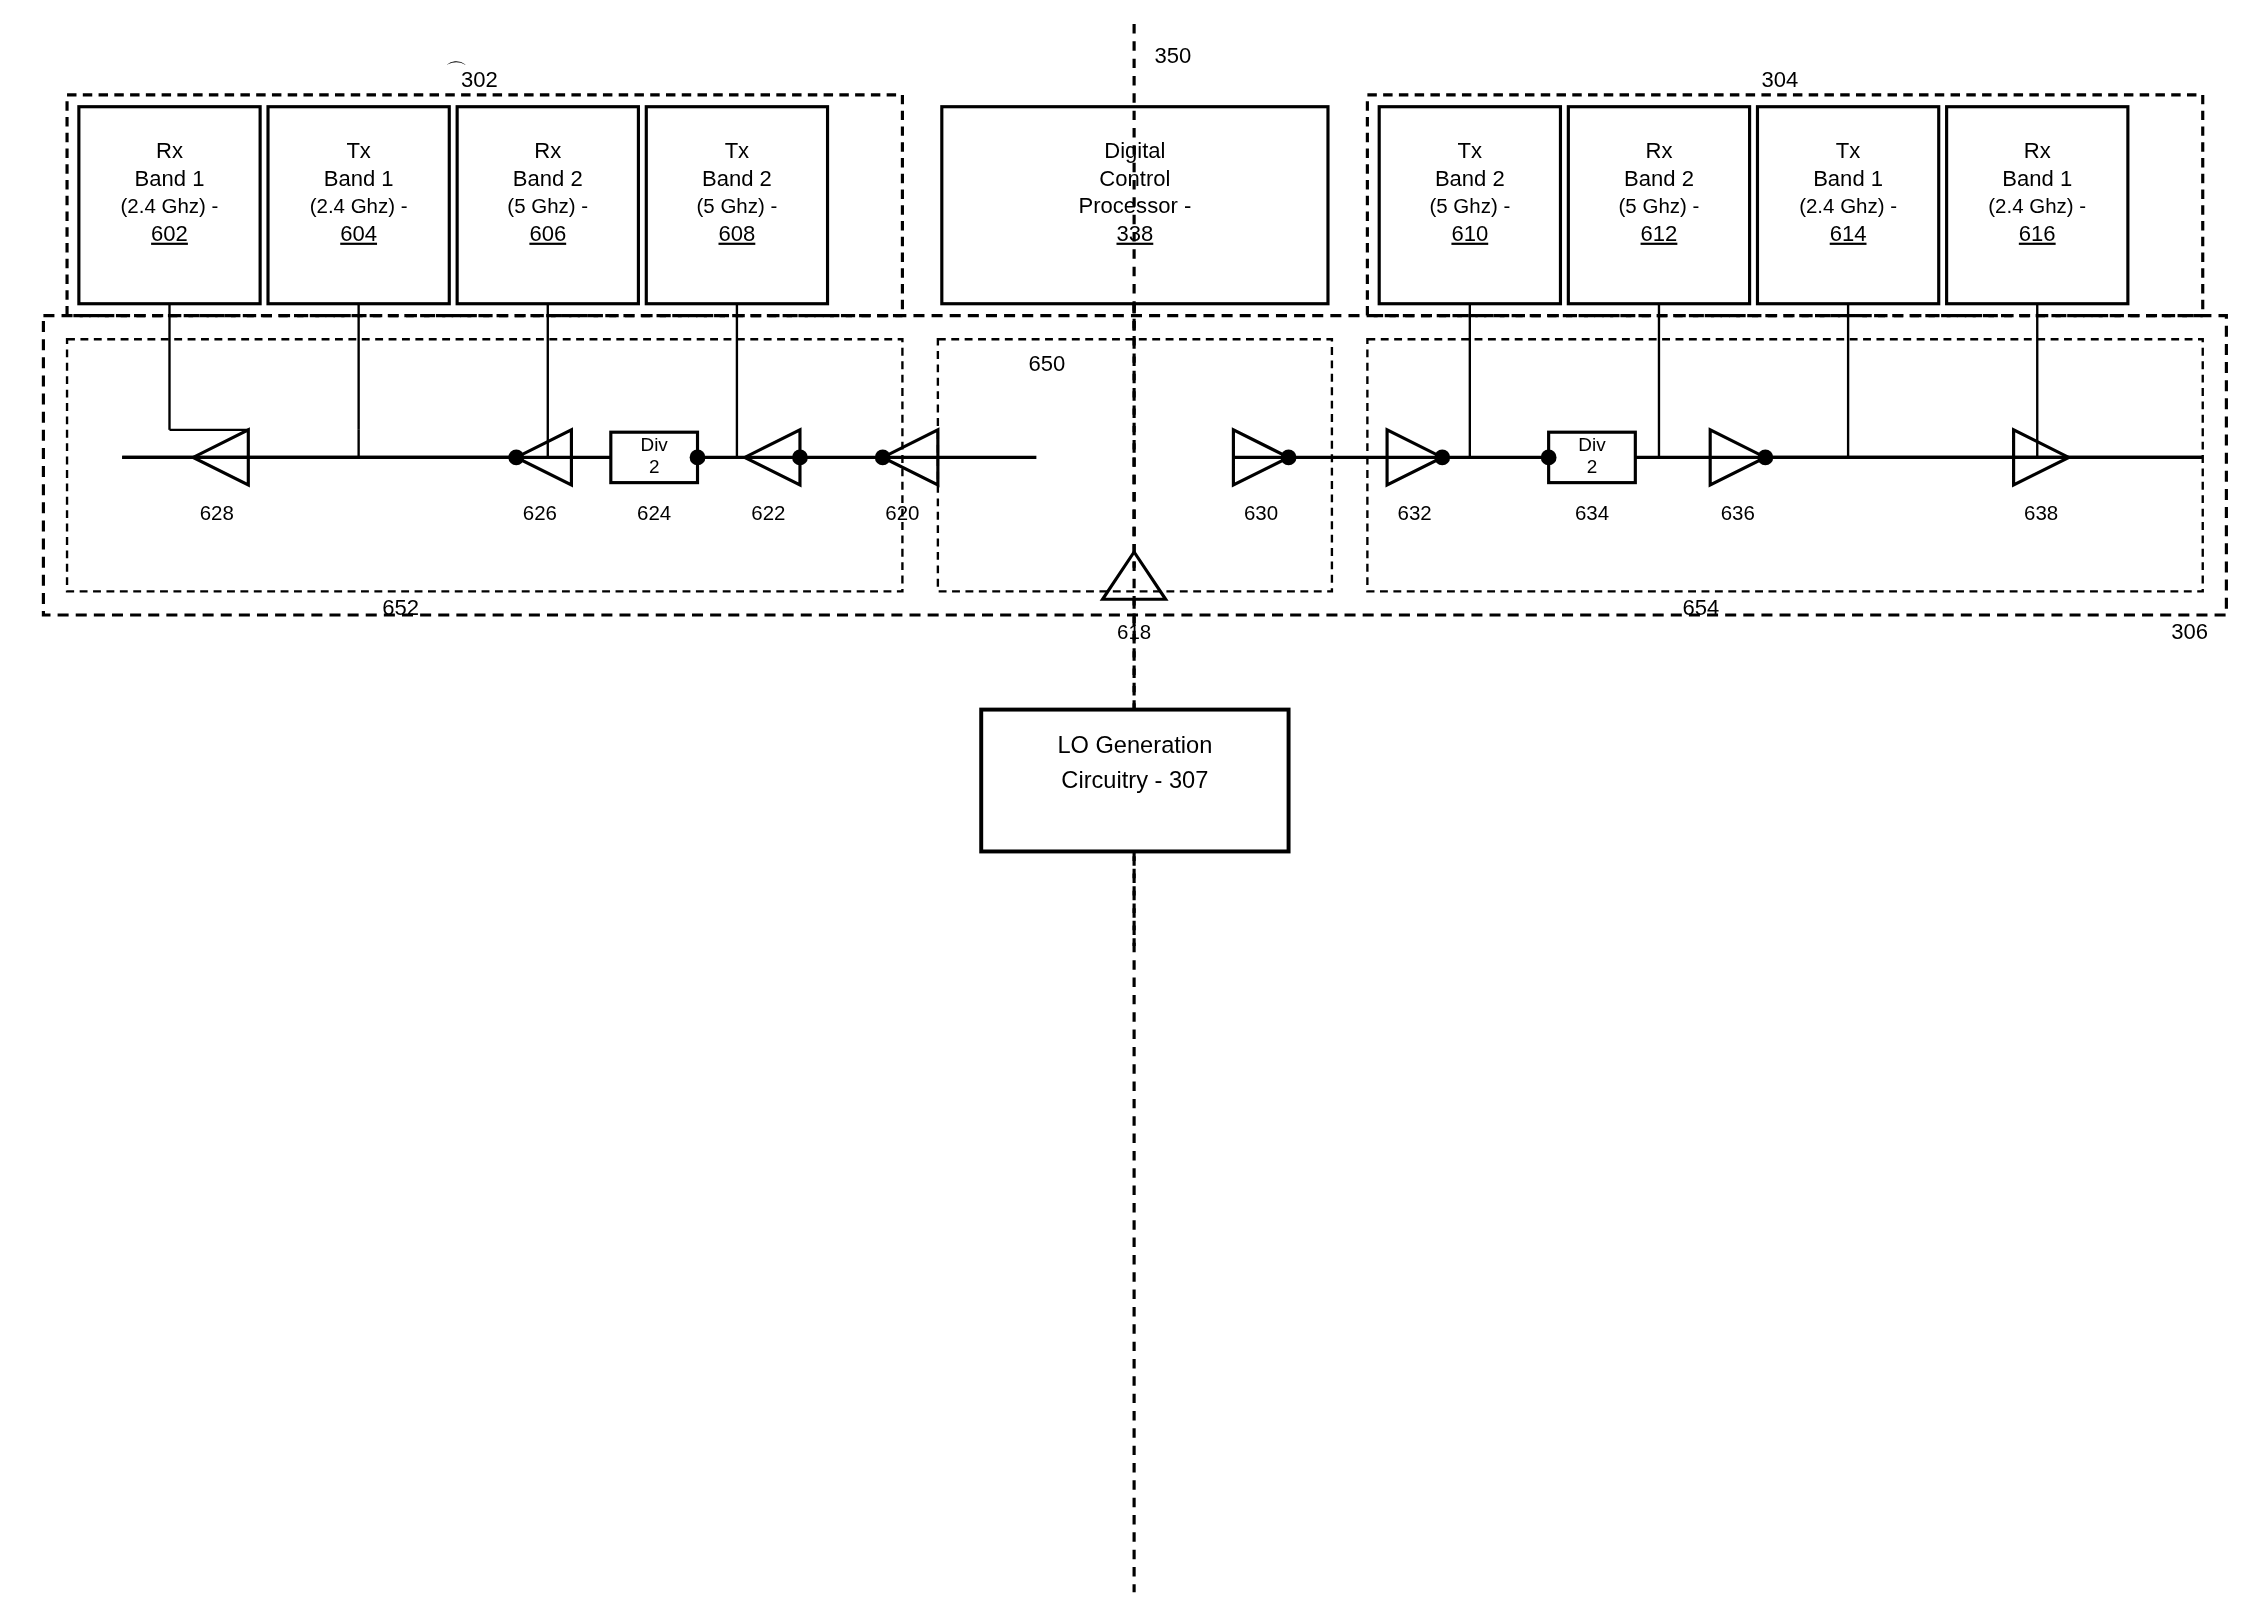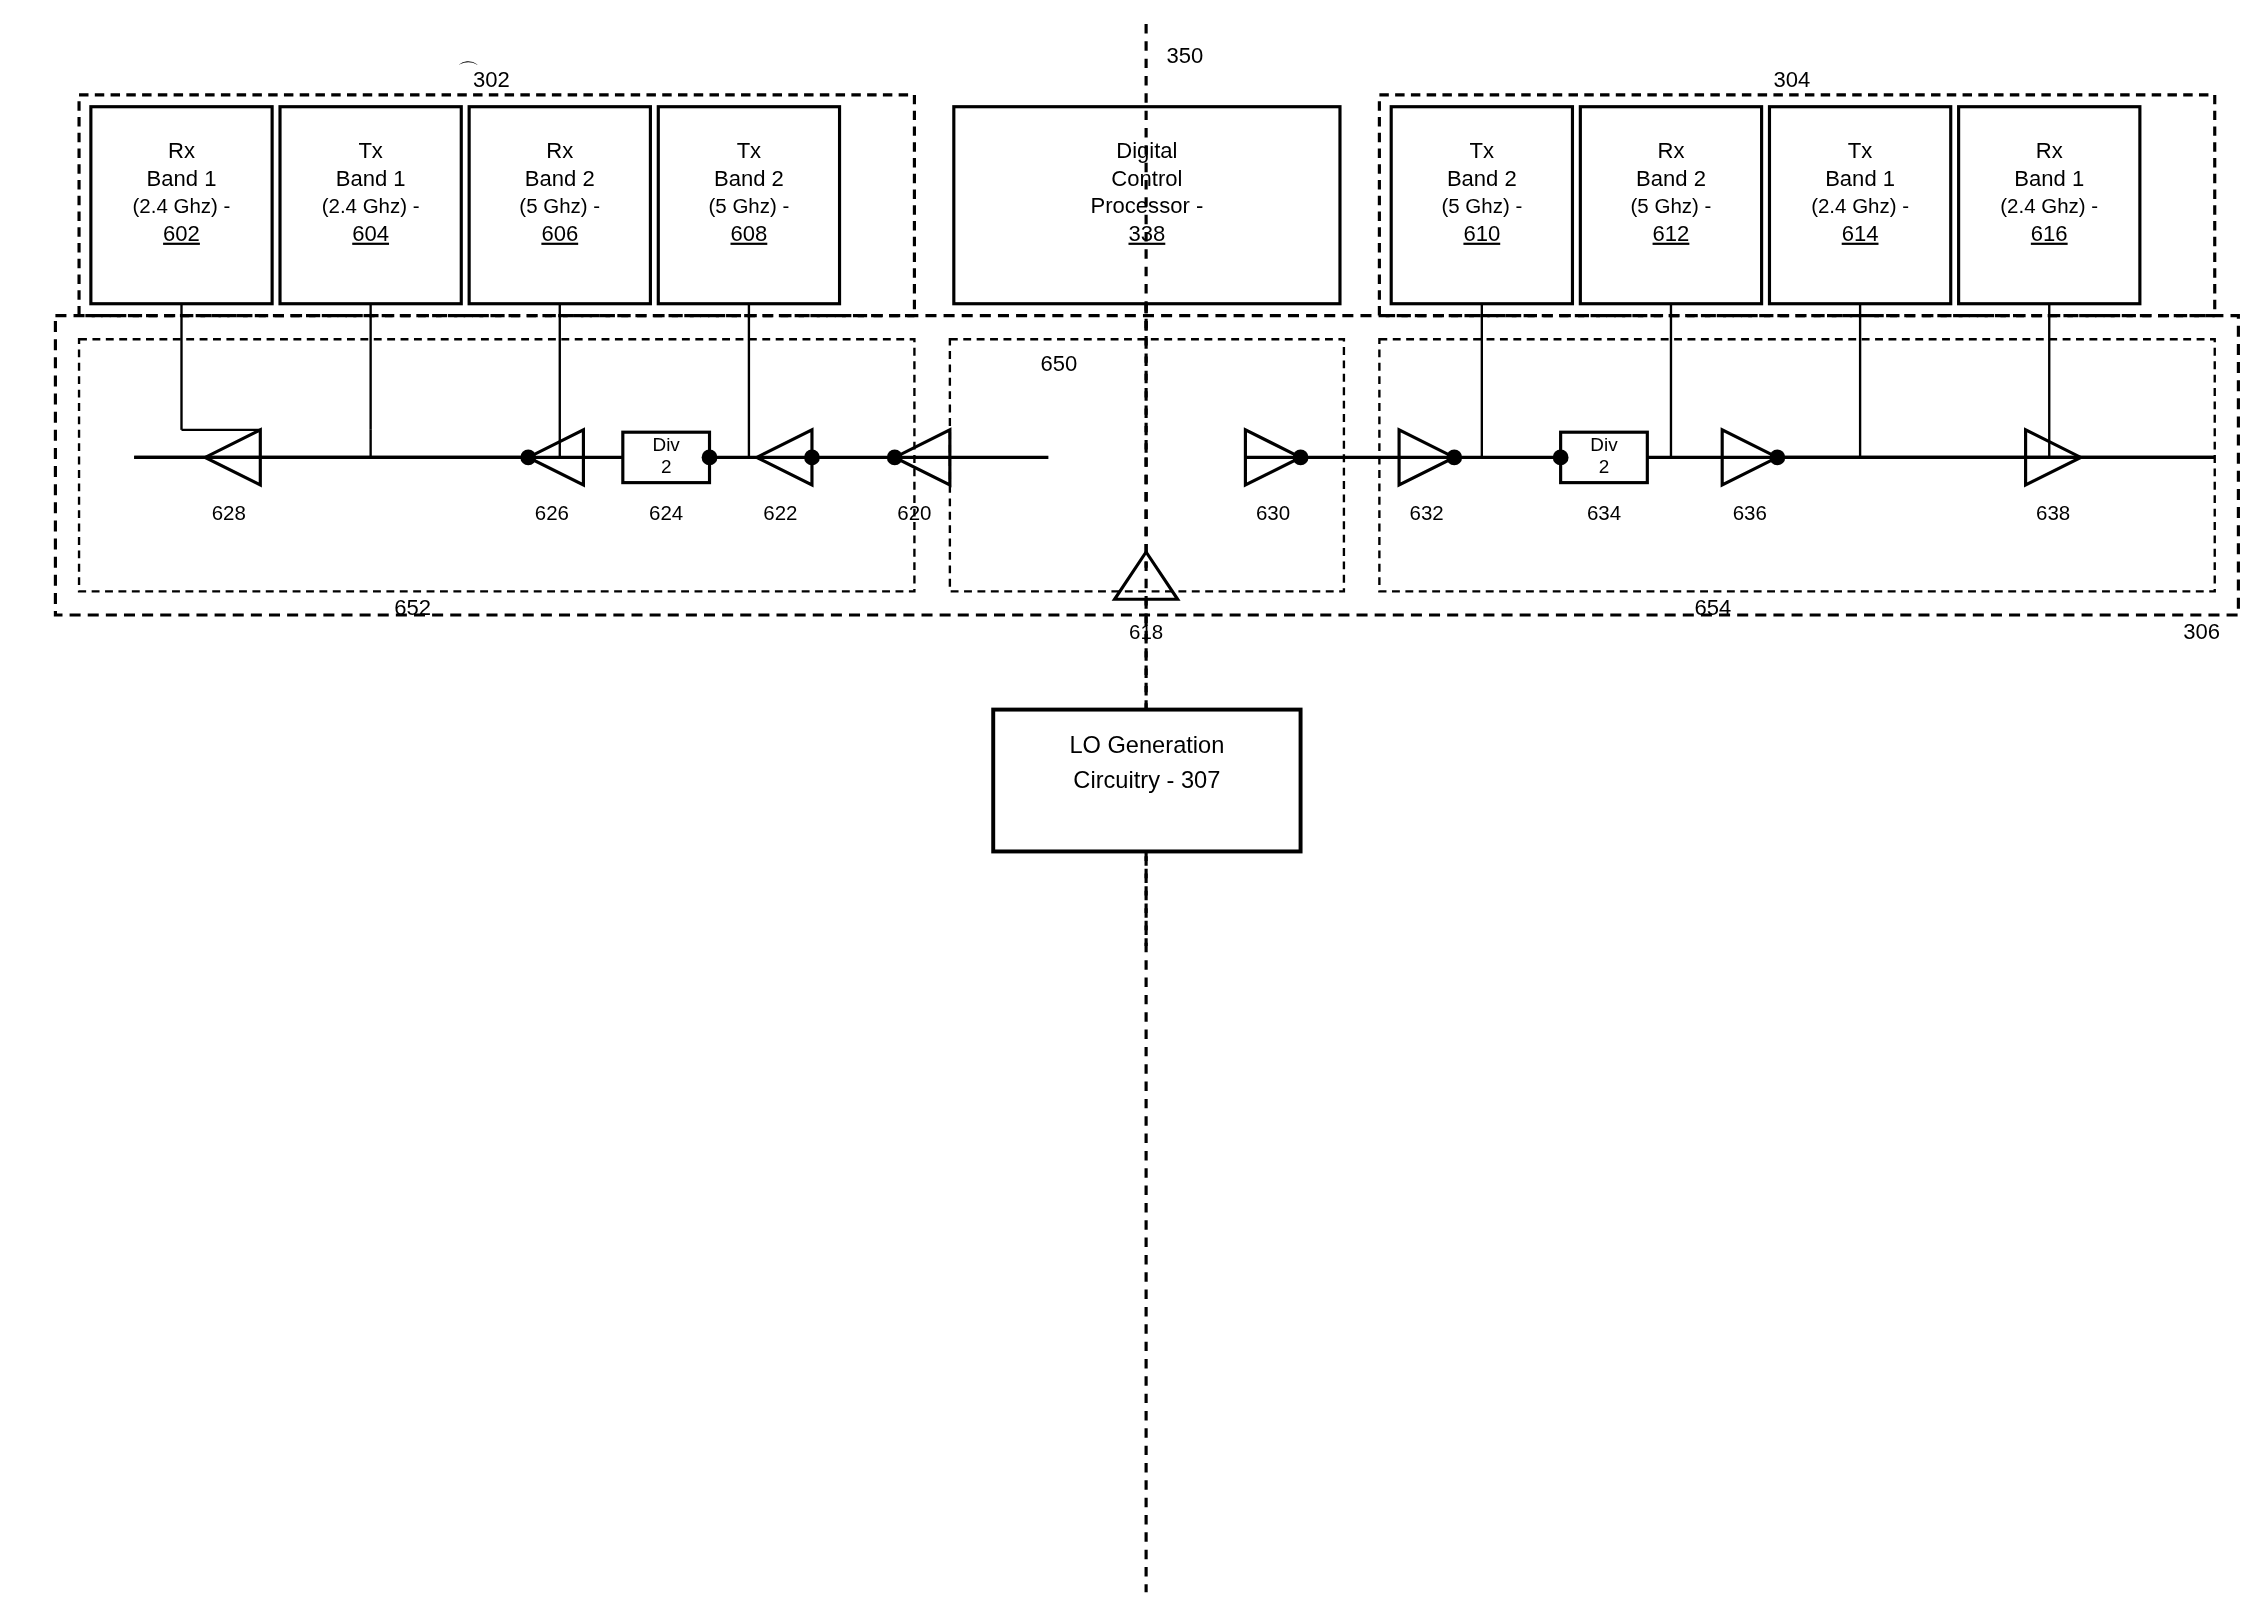--- a/index.html
+++ b/index.html
@@ -6,21 +6,21 @@
     body {
       background: #fff;
       font-family: Arial, sans-serif;
       width: 2261px;
       height: 1617px;
       position: relative;
       overflow: hidden;
     }
     .diagram-container {
       position: absolute;
-      top: 0; left: 16px;
+      top: 0; left: 4px;
       width: 2055px;
       height: 1617px;
     }
     svg {
       position: absolute;
       top: 0; left: 0;
       width: 2261px;
       height: 1617px;
     }
     .label {

